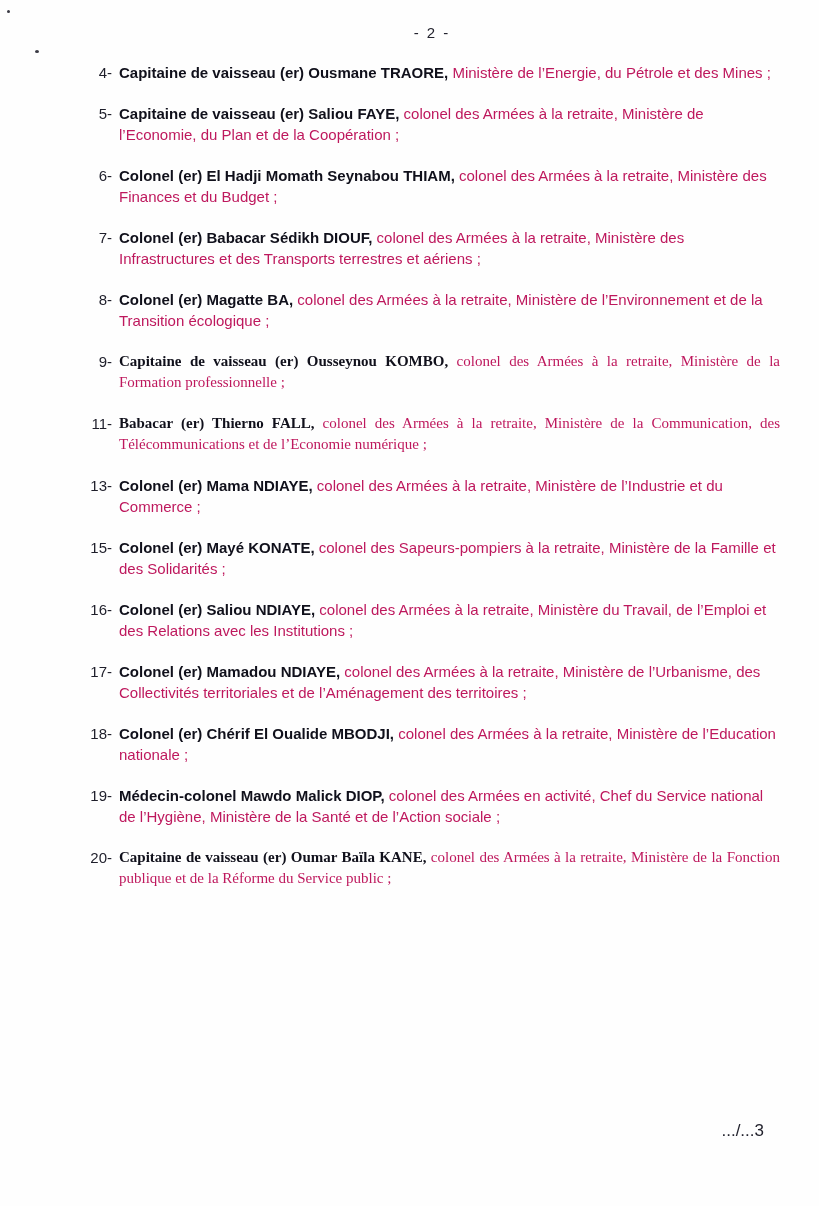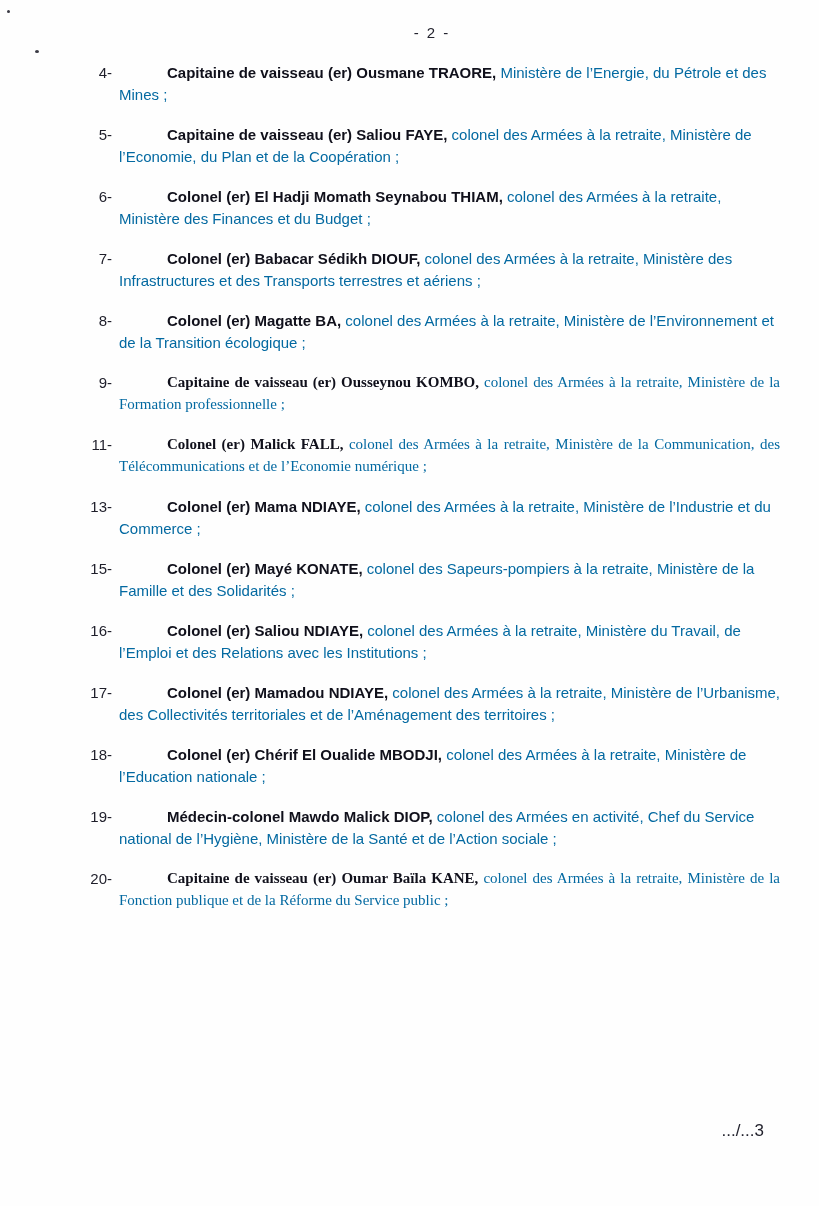--- a/index.html
+++ b/index.html
@@ -56,24 +56,23 @@
     padding-right: 4px;
   }
   .item.justify .body {
     text-align: justify;
     text-align-last: left;
     font-family: Liberation Serif, serif;
   }
   .item .name {
     font-weight: bold;
     color: #10101b;
-    margin-left: 48px;
   }
   .item .detail {
-    color: #0369a1;
+    color: #be185d;
   }
   .continuation {
     position: absolute;
     top: 1121px;
     left: 82px;
     width: 682px;
     text-align: right;
     font-size: 17px;
     color: #23232e;
   }
@@ -123,21 +122,21 @@
   </div>
 
   <div class="item justify">
     <span class="num">9-</span>
     <span class="body"><span class="name">Capitaine de vaisseau (er) Ousseynou KOMBO,</span> <span class="detail">colonel des Armées à la retraite, Ministère de la Formation professionnelle ;</span></span>
   </div>
 
 
   <div class="item justify">
     <span class="num">11-</span>
-    <span class="body"><span class="name">Colonel (er) Malick FALL,</span> <span class="detail">colonel des Armées à la retraite, Ministère de la Communication, des Télécommunications et de l’Economie numérique ;</span></span>
+    <span class="body"><span class="name">Babacar (er) Thierno FALL,</span> <span class="detail">colonel des Armées à la retraite, Ministère de la Communication, des Télécommunications et de l’Economie numérique ;</span></span>
   </div>
 
 
   <div class="item">
     <span class="num">13-</span>
     <span class="body"><span class="name">Colonel (er) Mama NDIAYE,</span> <span class="detail">colonel des Armées à la retraite, Ministère de l’Industrie et du Commerce ;</span></span>
   </div>
 
 
   <div class="item">

